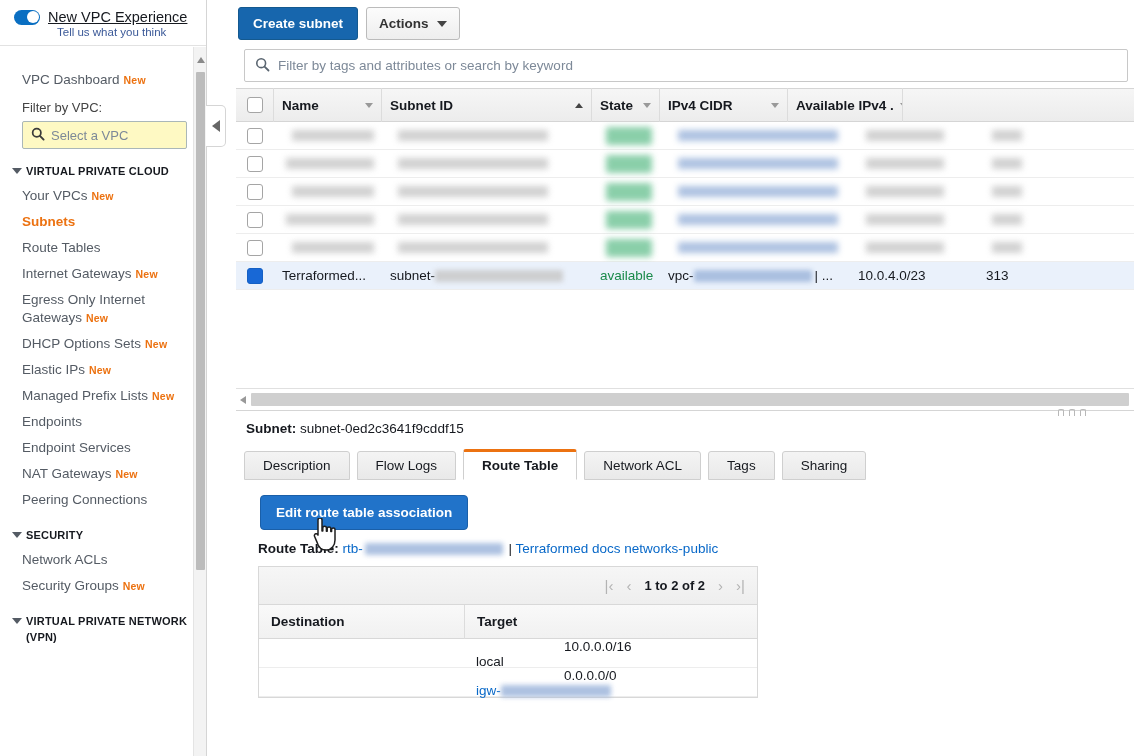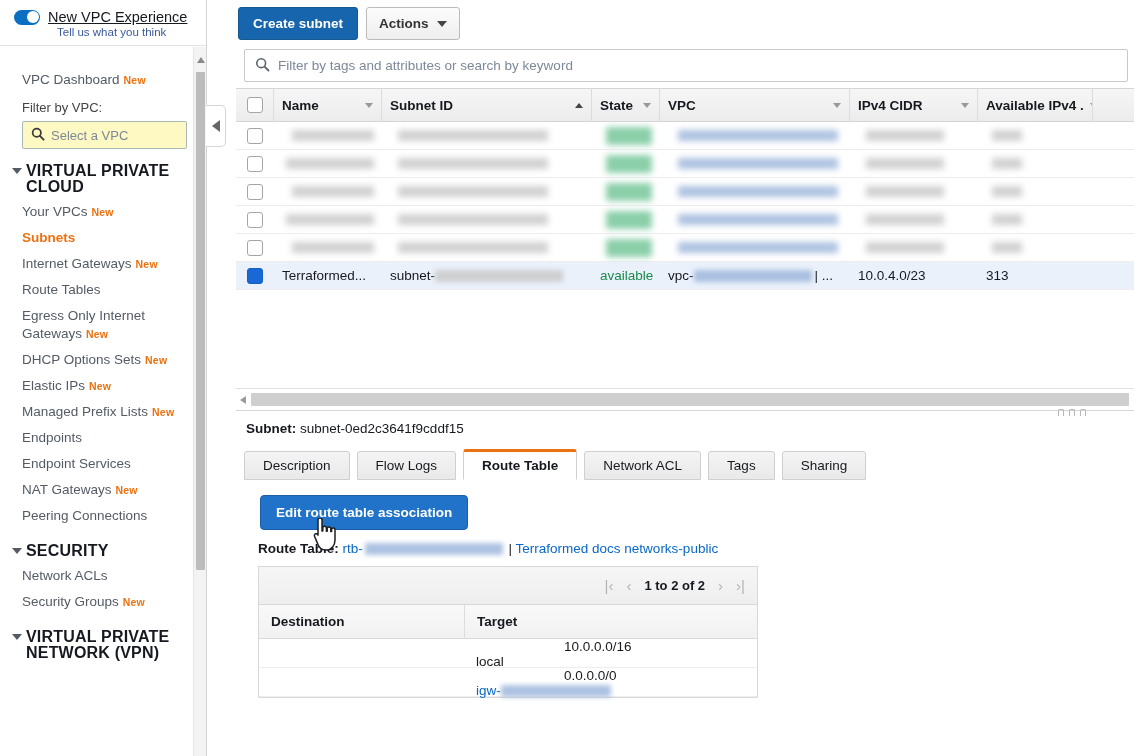--- a/index.html
+++ b/index.html
@@ -72,21 +72,21 @@
     padding: 14px 10px 4px 10px;
   }
   .caret-down {
     width: 0; height: 0; flex: none;
     border-left: 5px solid transparent;
     border-right: 5px solid transparent;
     border-top: 6px solid #545b64;
     margin: 5px 4px 0 2px;
   }
   .nav-group-label {
-    font-size: 16px; font-weight: bold; color: #16191f;
+    font-size: 11px; font-weight: bold; color: #16191f;
     letter-spacing: 0.2px; line-height: 16px;
   }
   .nav-item {
     padding: 4px 10px 4px 22px; font-size: 13.5px;
     color: #545b64; line-height: 18px; cursor: pointer;
   }
   .nav-item.active { color: #ec7211; font-weight: bold; }
 
   #sbtrack {
     position: absolute; right: 0px; top: 47px;
@@ -335,22 +335,22 @@
                 <line x1="10.2" y1="10.2" x2="14.4" y2="14.4" stroke="#3b3b3b" stroke-width="2.2" stroke-linecap="round"></line>
               </svg></span>
             <span class="ph">Select a VPC</span>
           </div>
           <div class="nav-group">
             <span class="caret-down"></span>
             <span class="nav-group-label">VIRTUAL PRIVATE CLOUD</span>
           </div>
           <div class="nav-item"><span>Your VPCs</span><span class="badge-new">New</span></div>
           <div class="nav-item active"><span>Subnets</span></div>
+          <div class="nav-item"><span>Route Tables</span></div>
           <div class="nav-item"><span>Internet Gateways</span><span class="badge-new">New</span></div>
-          <div class="nav-item"><span>Route Tables</span></div>
           <div class="nav-item"><span>Egress Only Internet Gateways</span><span class="badge-new">New</span></div>
           <div class="nav-item"><span>DHCP Options Sets</span><span class="badge-new">New</span></div>
           <div class="nav-item"><span>Elastic IPs</span><span class="badge-new">New</span></div>
           <div class="nav-item"><span>Managed Prefix Lists</span><span class="badge-new">New</span></div>
           <div class="nav-item"><span>Endpoints</span></div>
           <div class="nav-item"><span>Endpoint Services</span></div>
           <div class="nav-item"><span>NAT Gateways</span><span class="badge-new">New</span></div>
           <div class="nav-item"><span>Peering Connections</span></div>
           <div class="nav-group">
             <span class="caret-down"></span>
@@ -403,24 +403,20 @@
           <div class="th" style="width:108px">
             <span>Name</span>
             <span class="sort-tri-down"></span>
           </div>
           <div class="th" style="width:210px">
             <span>Subnet ID</span>
             <span class="sort-tri-up"></span>
           </div>
           <div class="th" style="width:68px">
             <span>State</span>
-            <span class="sort-tri-down"></span>
-          </div>
-          <div class="th" style="width:190px">
-            <span>VPC</span>
             <span class="sort-tri-down"></span>
           </div>
           <div class="th" style="width:128px">
             <span>IPv4 CIDR</span>
             <span class="sort-tri-down"></span>
           </div>
           <div class="th" style="width:115px">
             <span>Available IPv4 .</span>
             <span class="sort-tri-down"></span>
           </div>

